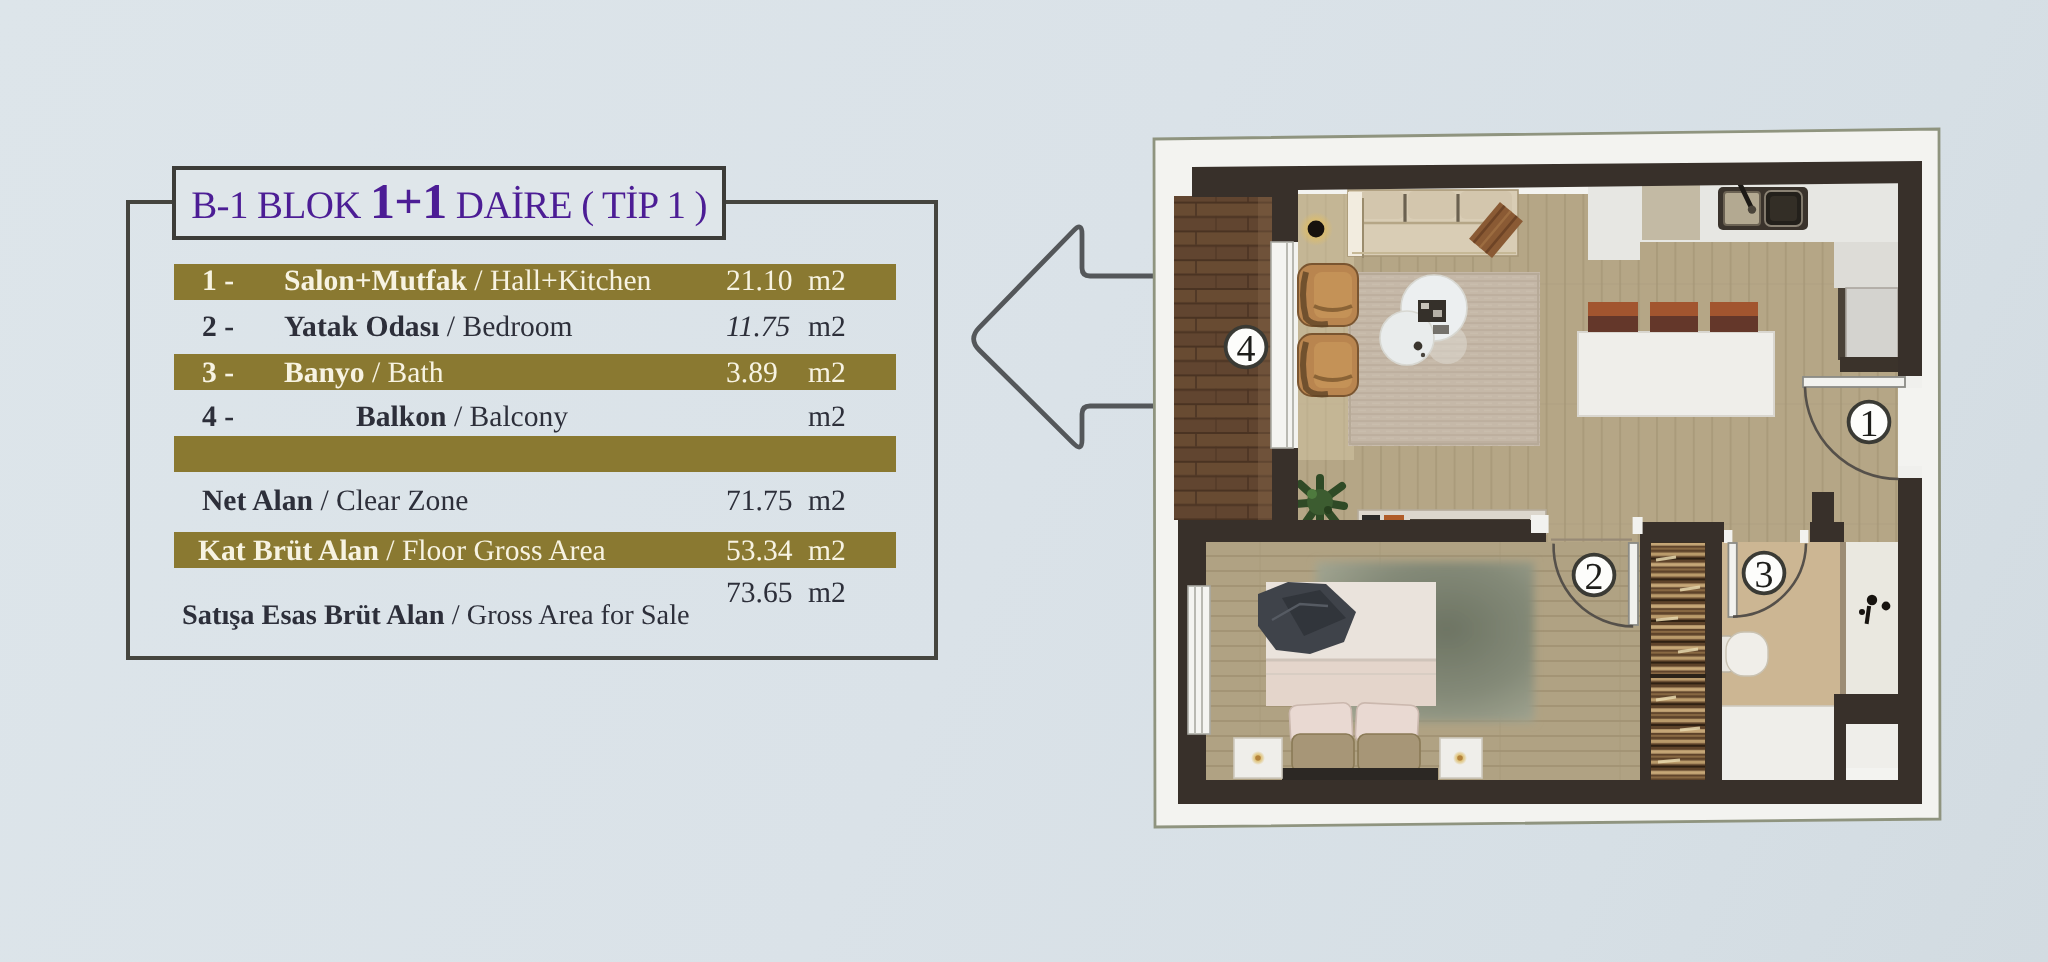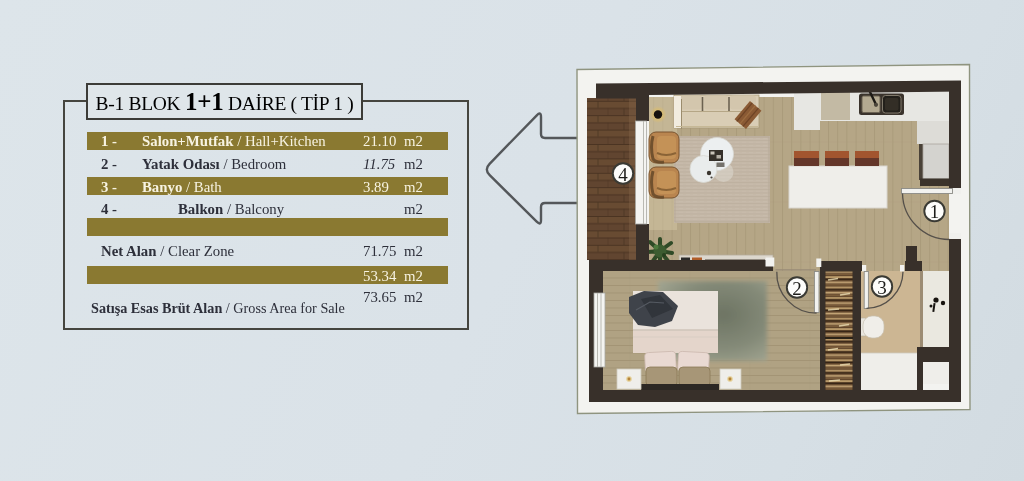--- a/index.html
+++ b/index.html
@@ -10,21 +10,21 @@
   .goldband{position:absolute;left:87px;width:361px;background:#8a7931;}
   .rowtext{position:absolute;font-size:14.8px;color:#2d2f3a;white-space:nowrap;}
   .ongold{color:#f7f3e2;}
 </style>
 </head>
 <body>
 <div id="canvas">
 
   <div class="abs" style="left:63px;top:100px;width:402px;height:226px;border:2px solid #45453f;"></div>
 
-  <div class="abs" style="left:86px;top:83px;width:273px;height:33px;border:2px solid #3c3c38;background:#dfe6ea;text-align:center;line-height:33px;font-size:19.5px;letter-spacing:-0.3px;color:#000000;white-space:nowrap;">B-1 BLOK <b style="font-size:25px;">1+1</b> DAİRE ( TİP 1 )</div>
+  <div class="abs" style="left:86px;top:83px;width:273px;height:33px;border:2px solid #3c3c38;background:#dfe6ea;text-align:center;line-height:33px;font-size:19.5px;letter-spacing:-0.3px;color:#4c1d95;white-space:nowrap;">B-1 BLOK <b style="font-size:25px;">1+1</b> DAİRE ( TİP 1 )</div>
 
   <div class="goldband" style="top:131.5px;height:18px;"></div>
   <div class="rowtext ongold" style="top:133px;left:101px;"><b>1 -</b></div>
   <div class="rowtext ongold" style="top:133px;left:142px;"><b>Salon+Mutfak</b> / Hall+Kitchen</div>
   <div class="rowtext ongold" style="top:133px;left:363px;text-align:right;">21.10</div>
   <div class="rowtext ongold" style="top:133px;left:404px;">m2</div>
 
   <div class="rowtext" style="top:155.5px;left:101px;"><b>2 -</b></div>
   <div class="rowtext" style="top:155.5px;left:142px;"><b>Yatak Odası</b> / Bedroom</div>
   <div class="rowtext" style="top:155.5px;left:363px;font-style:italic;">11.75</div>
@@ -41,20 +41,21 @@
   <div class="rowtext" style="top:200.5px;left:363px;margin-top:20px;">3.40</div>
   <div class="rowtext" style="top:200.5px;left:404px;">m2</div>
 
   <div class="goldband" style="top:218px;height:17.5px;"></div>
 
   <div class="rowtext" style="top:243px;left:101px;"><b>Net Alan</b> / Clear Zone</div>
   <div class="rowtext" style="top:243px;left:363px;">71.75</div>
   <div class="rowtext" style="top:243px;left:404px;">m2</div>
 
   <div class="goldband" style="top:266px;height:18px;"></div>
+  <div class="rowtext ongold" style="top:267.5px;left:99px;"><b>Kat Brüt Alan</b> / Floor Gross Area</div>
   <div class="rowtext ongold" style="top:267.5px;left:363px;">53.34</div>
   <div class="rowtext ongold" style="top:267.5px;left:404px;">m2</div>
 
   <div class="rowtext" style="top:300px;left:91px;font-size:14.2px;"><b>Satışa Esas Brüt Alan</b> / Gross Area for Sale</div>
   <div class="rowtext" style="top:289px;left:363px;">73.65</div>
   <div class="rowtext" style="top:289px;left:404px;">m2</div>
 
   <svg class="abs" style="left:0;top:0;" width="1024" height="481" viewBox="0 0 1024 481">
     <defs>
       <pattern id="floorV" width="9.2" height="60" patternUnits="userSpaceOnUse">

